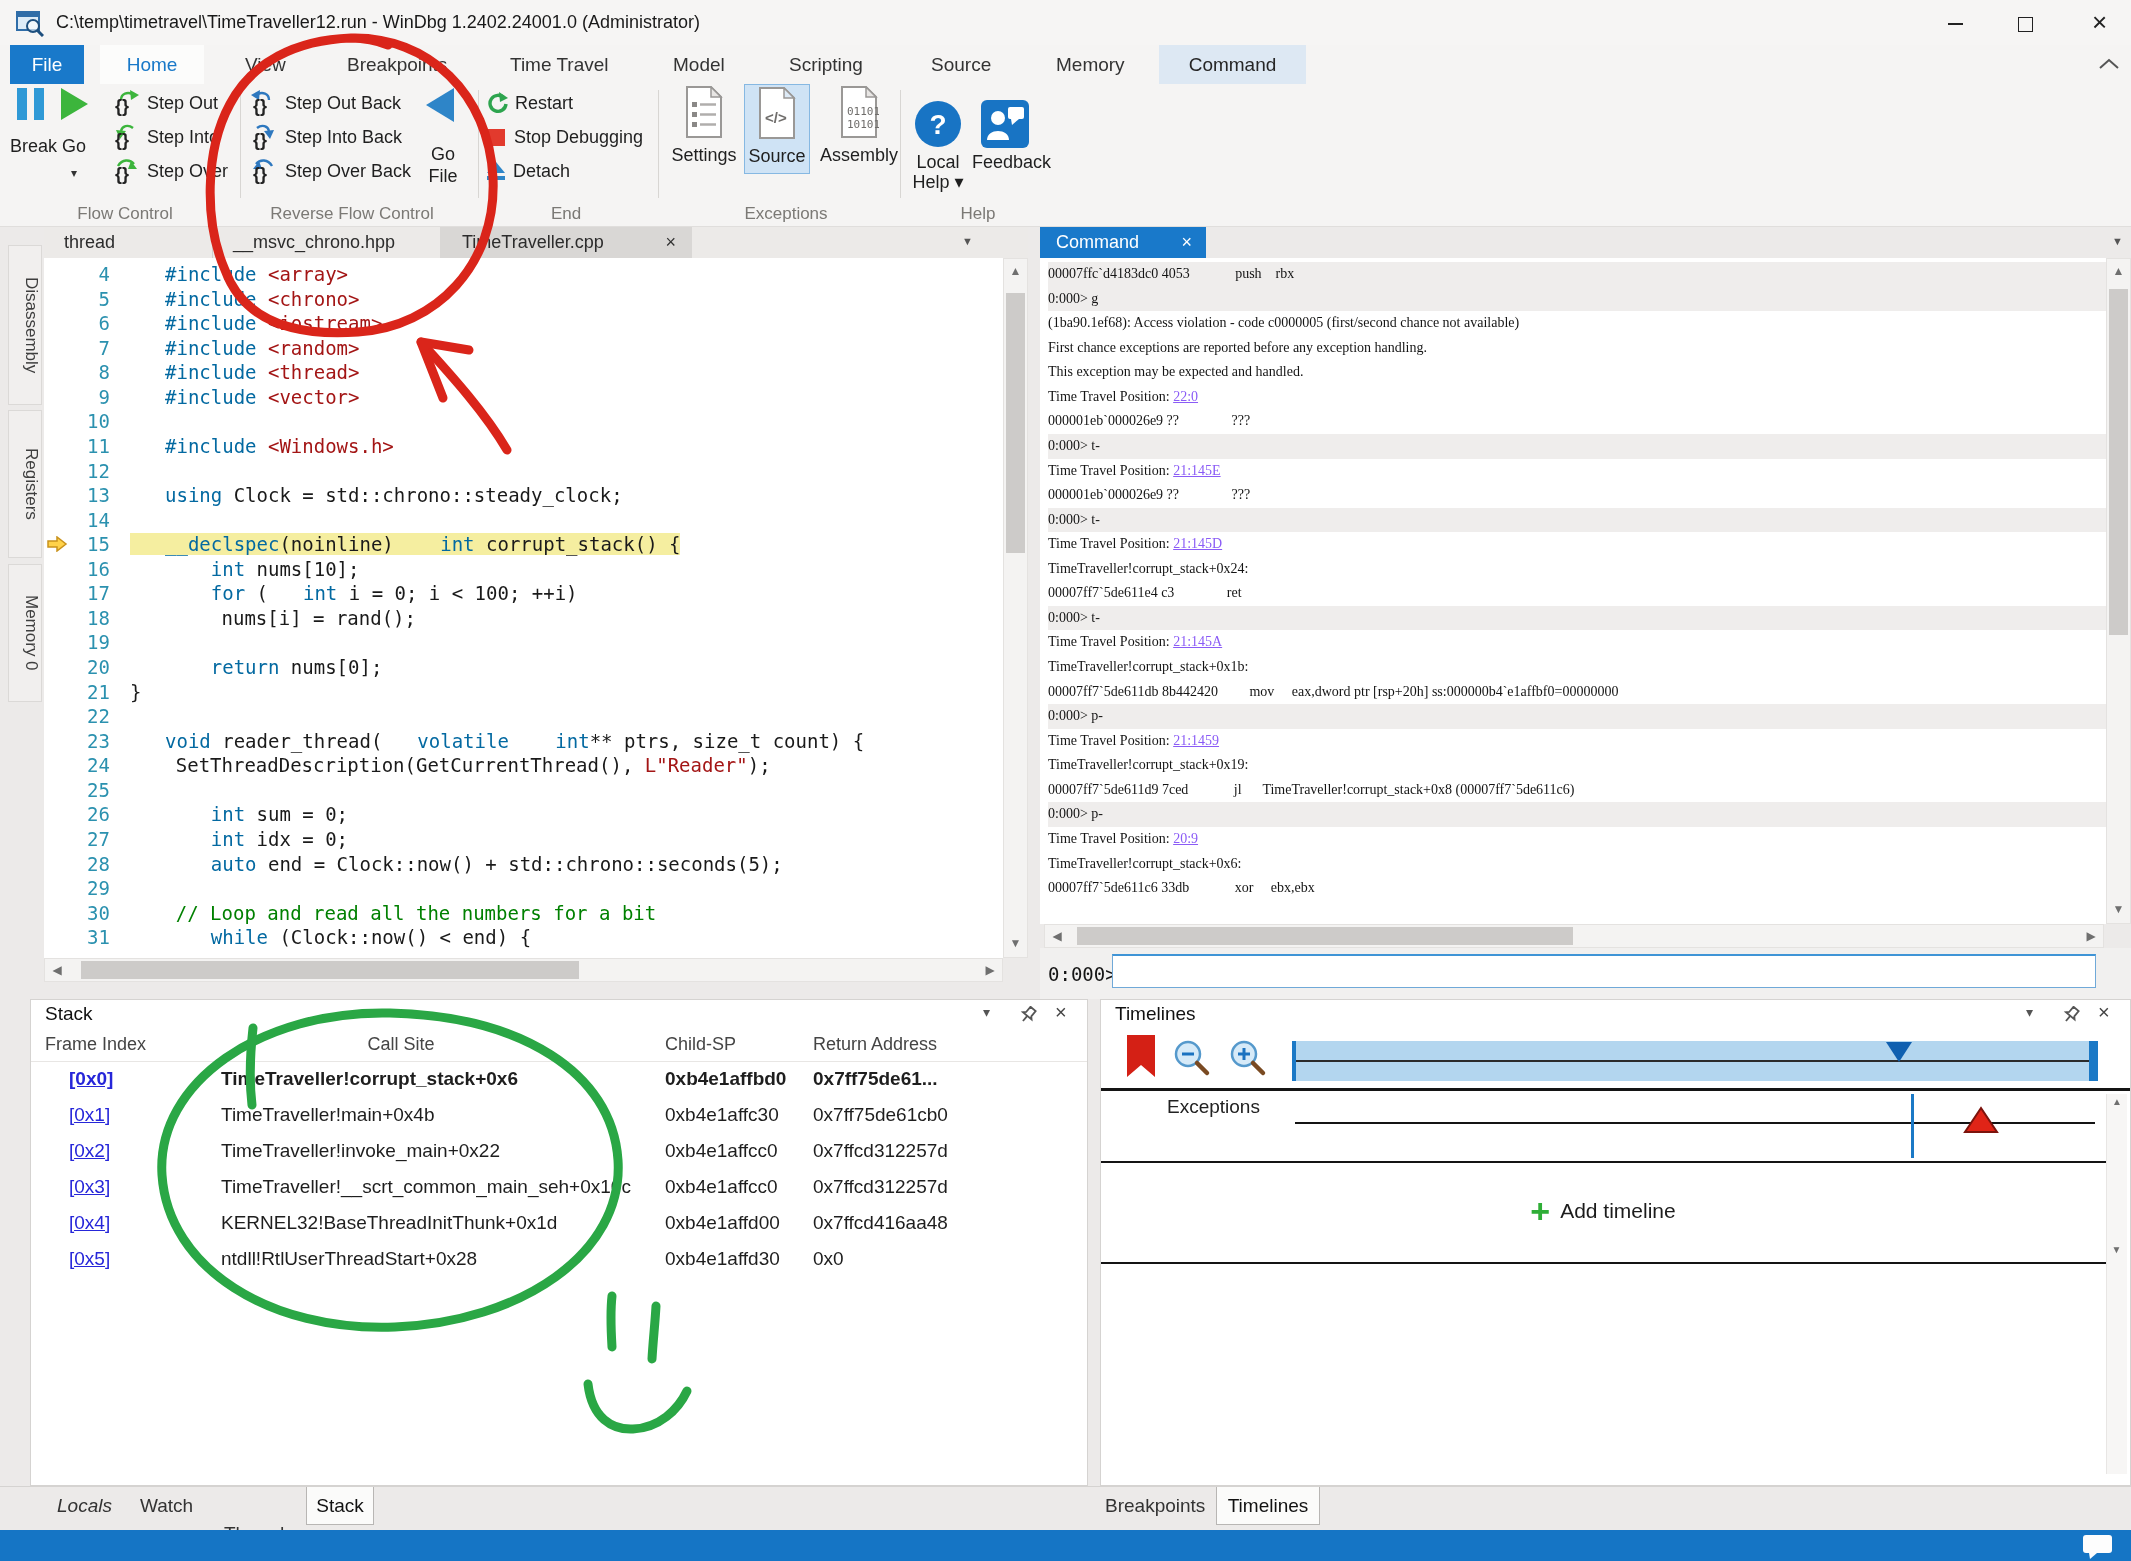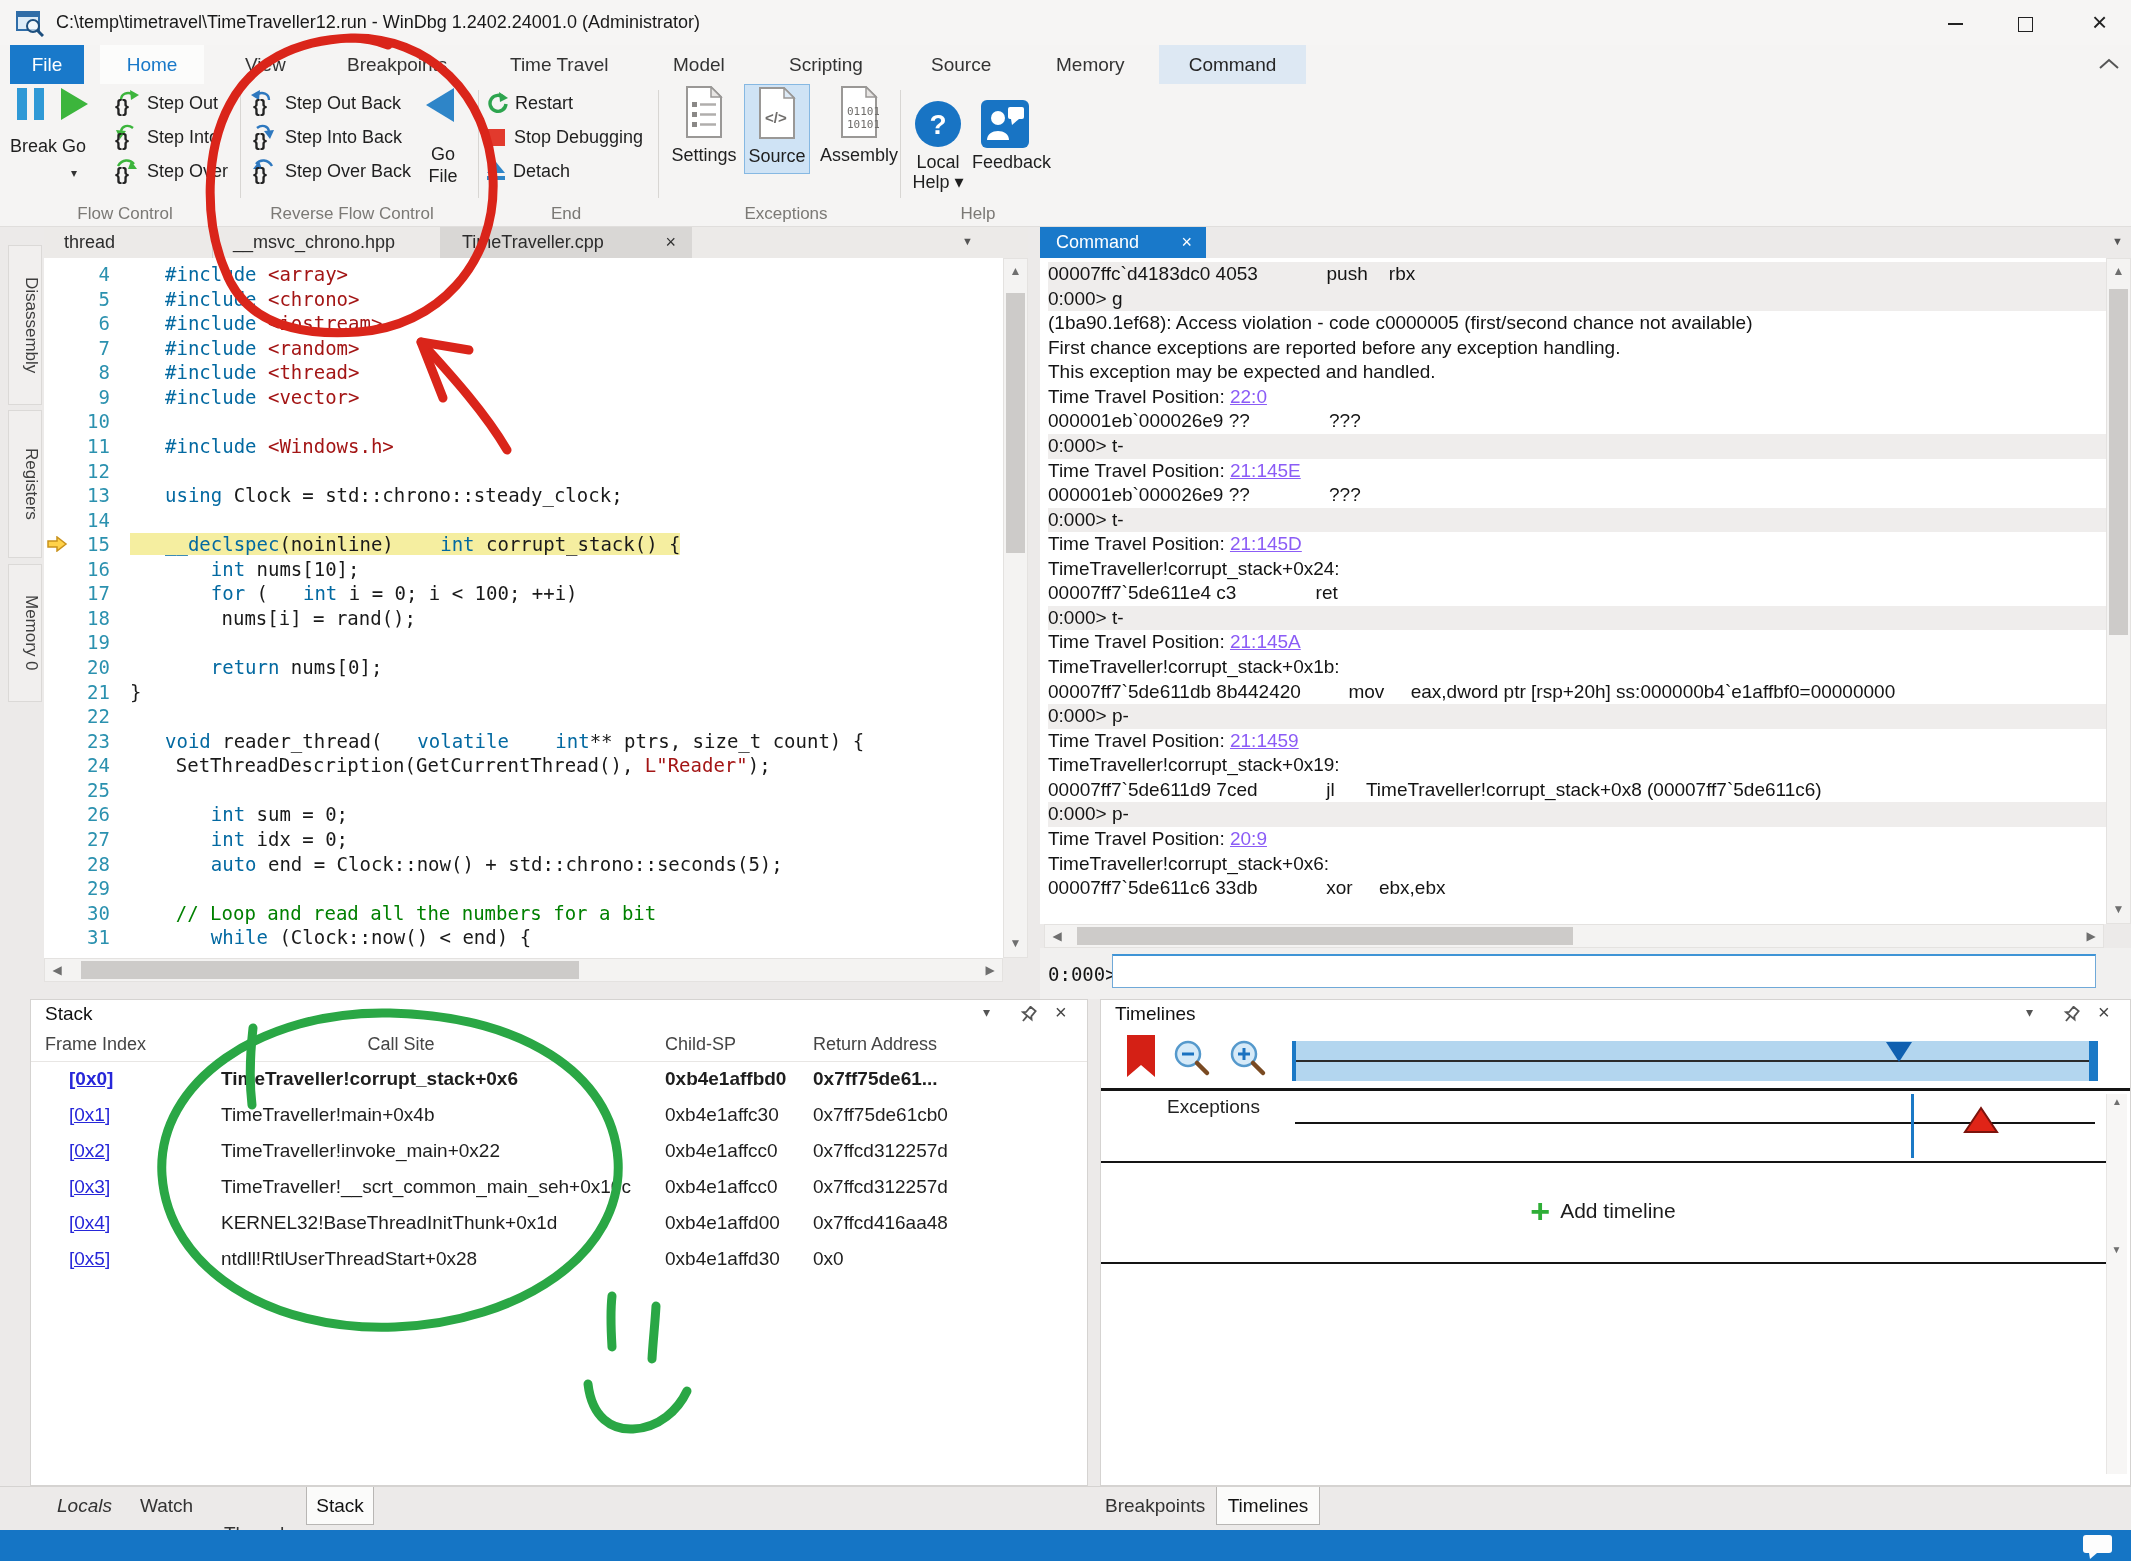--- a/index.html
+++ b/index.html
@@ -90,21 +90,21 @@
   .sb-thumb{background:#cdcbc9;}
   .sb-arr{color:#6f6f6f;text-align:center;}
   
   
   #cmd-tab{position:absolute;left:1040px;top:0;width:166px;height:31px;background:#1979ca;color:#fff;font-size:18px;line-height:31px;}
   #cmd-tab .lbl{margin-left:16px;}
   #cmd-tab .cls{position:absolute;right:14px;top:0;color:#fff;}
   #cmd-menu{position:absolute;left:2112px;top:8px;font-size:11px;color:#555;}
   #cmd-pane{position:absolute;left:1040px;top:31px;width:1091px;height:666px;background:#fff;overflow:hidden;}
   #cmd-lines{position:absolute;left:0px;top:4px;width:1060px;padding-left:8px;}
-  .ml{height:24.57px;line-height:24.57px;font-family:Liberation Sans, sans-serif;font-size:19px;white-space:pre;color:#141414;}
+  .ml{height:24.57px;line-height:24.57px;font-family:Liberation Serif, serif;font-size:14px;white-space:pre;color:#141414;}
   .ml.prm{background:#efedec;}
   .lnk{color:#8b5cf6;text-decoration:underline;}
   
   #cmd-input-row{position:absolute;left:1040px;top:721px;width:1091px;height:51px;background:#f1f0ef;}
   #cmd-prompt{position:absolute;left:8px;top:8px;font-family:"DejaVu Sans Mono",monospace;font-size:19px;line-height:36px;color:#141414;}
   #cmd-input{position:absolute;left:72px;top:6px;width:984px;height:34px;border:1px solid #70a9d8;border-top:2px solid #3f94d6;background:#fff;font:19px "DejaVu Sans Mono",monospace;box-sizing:border-box;outline:none;}
   
   #bottom{position:absolute;left:0;top:999px;width:2131px;height:531px;background:#eceae9;}
   .pane{position:absolute;background:#fff;border:1px solid #d5d3d1;box-sizing:border-box;}
   #stack-pane{left:30px;top:0px;width:1058px;height:487px;}

